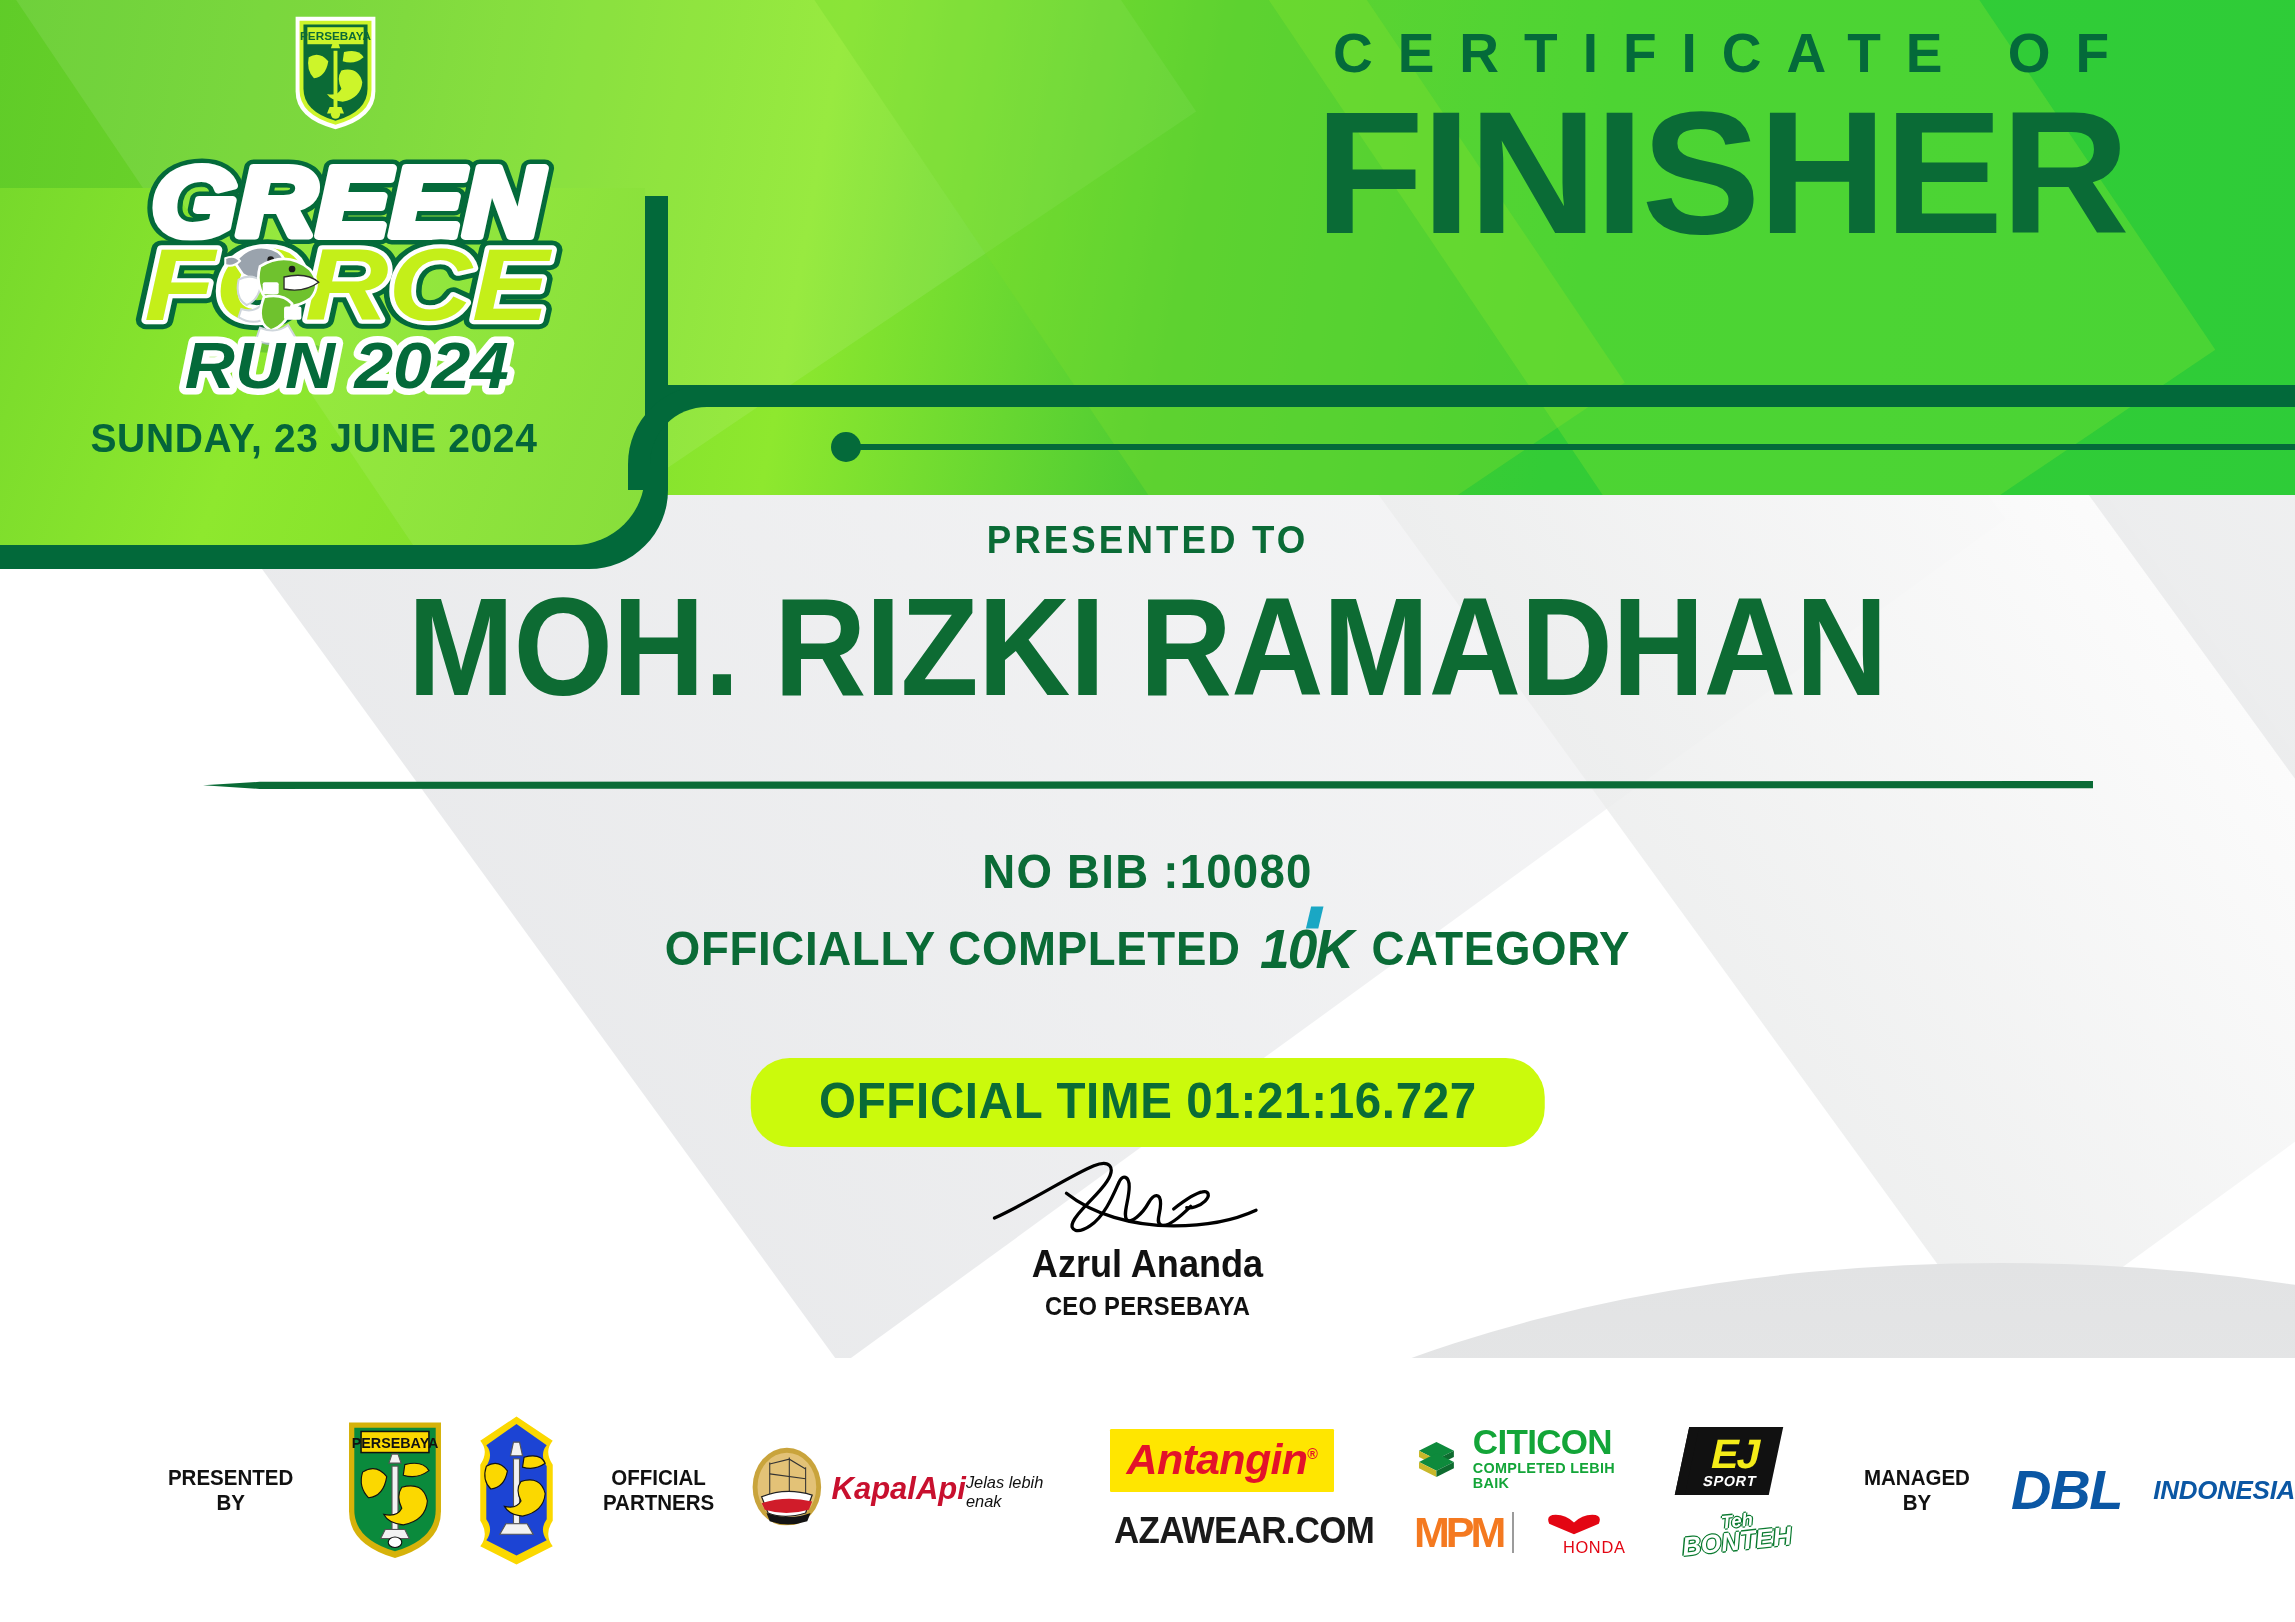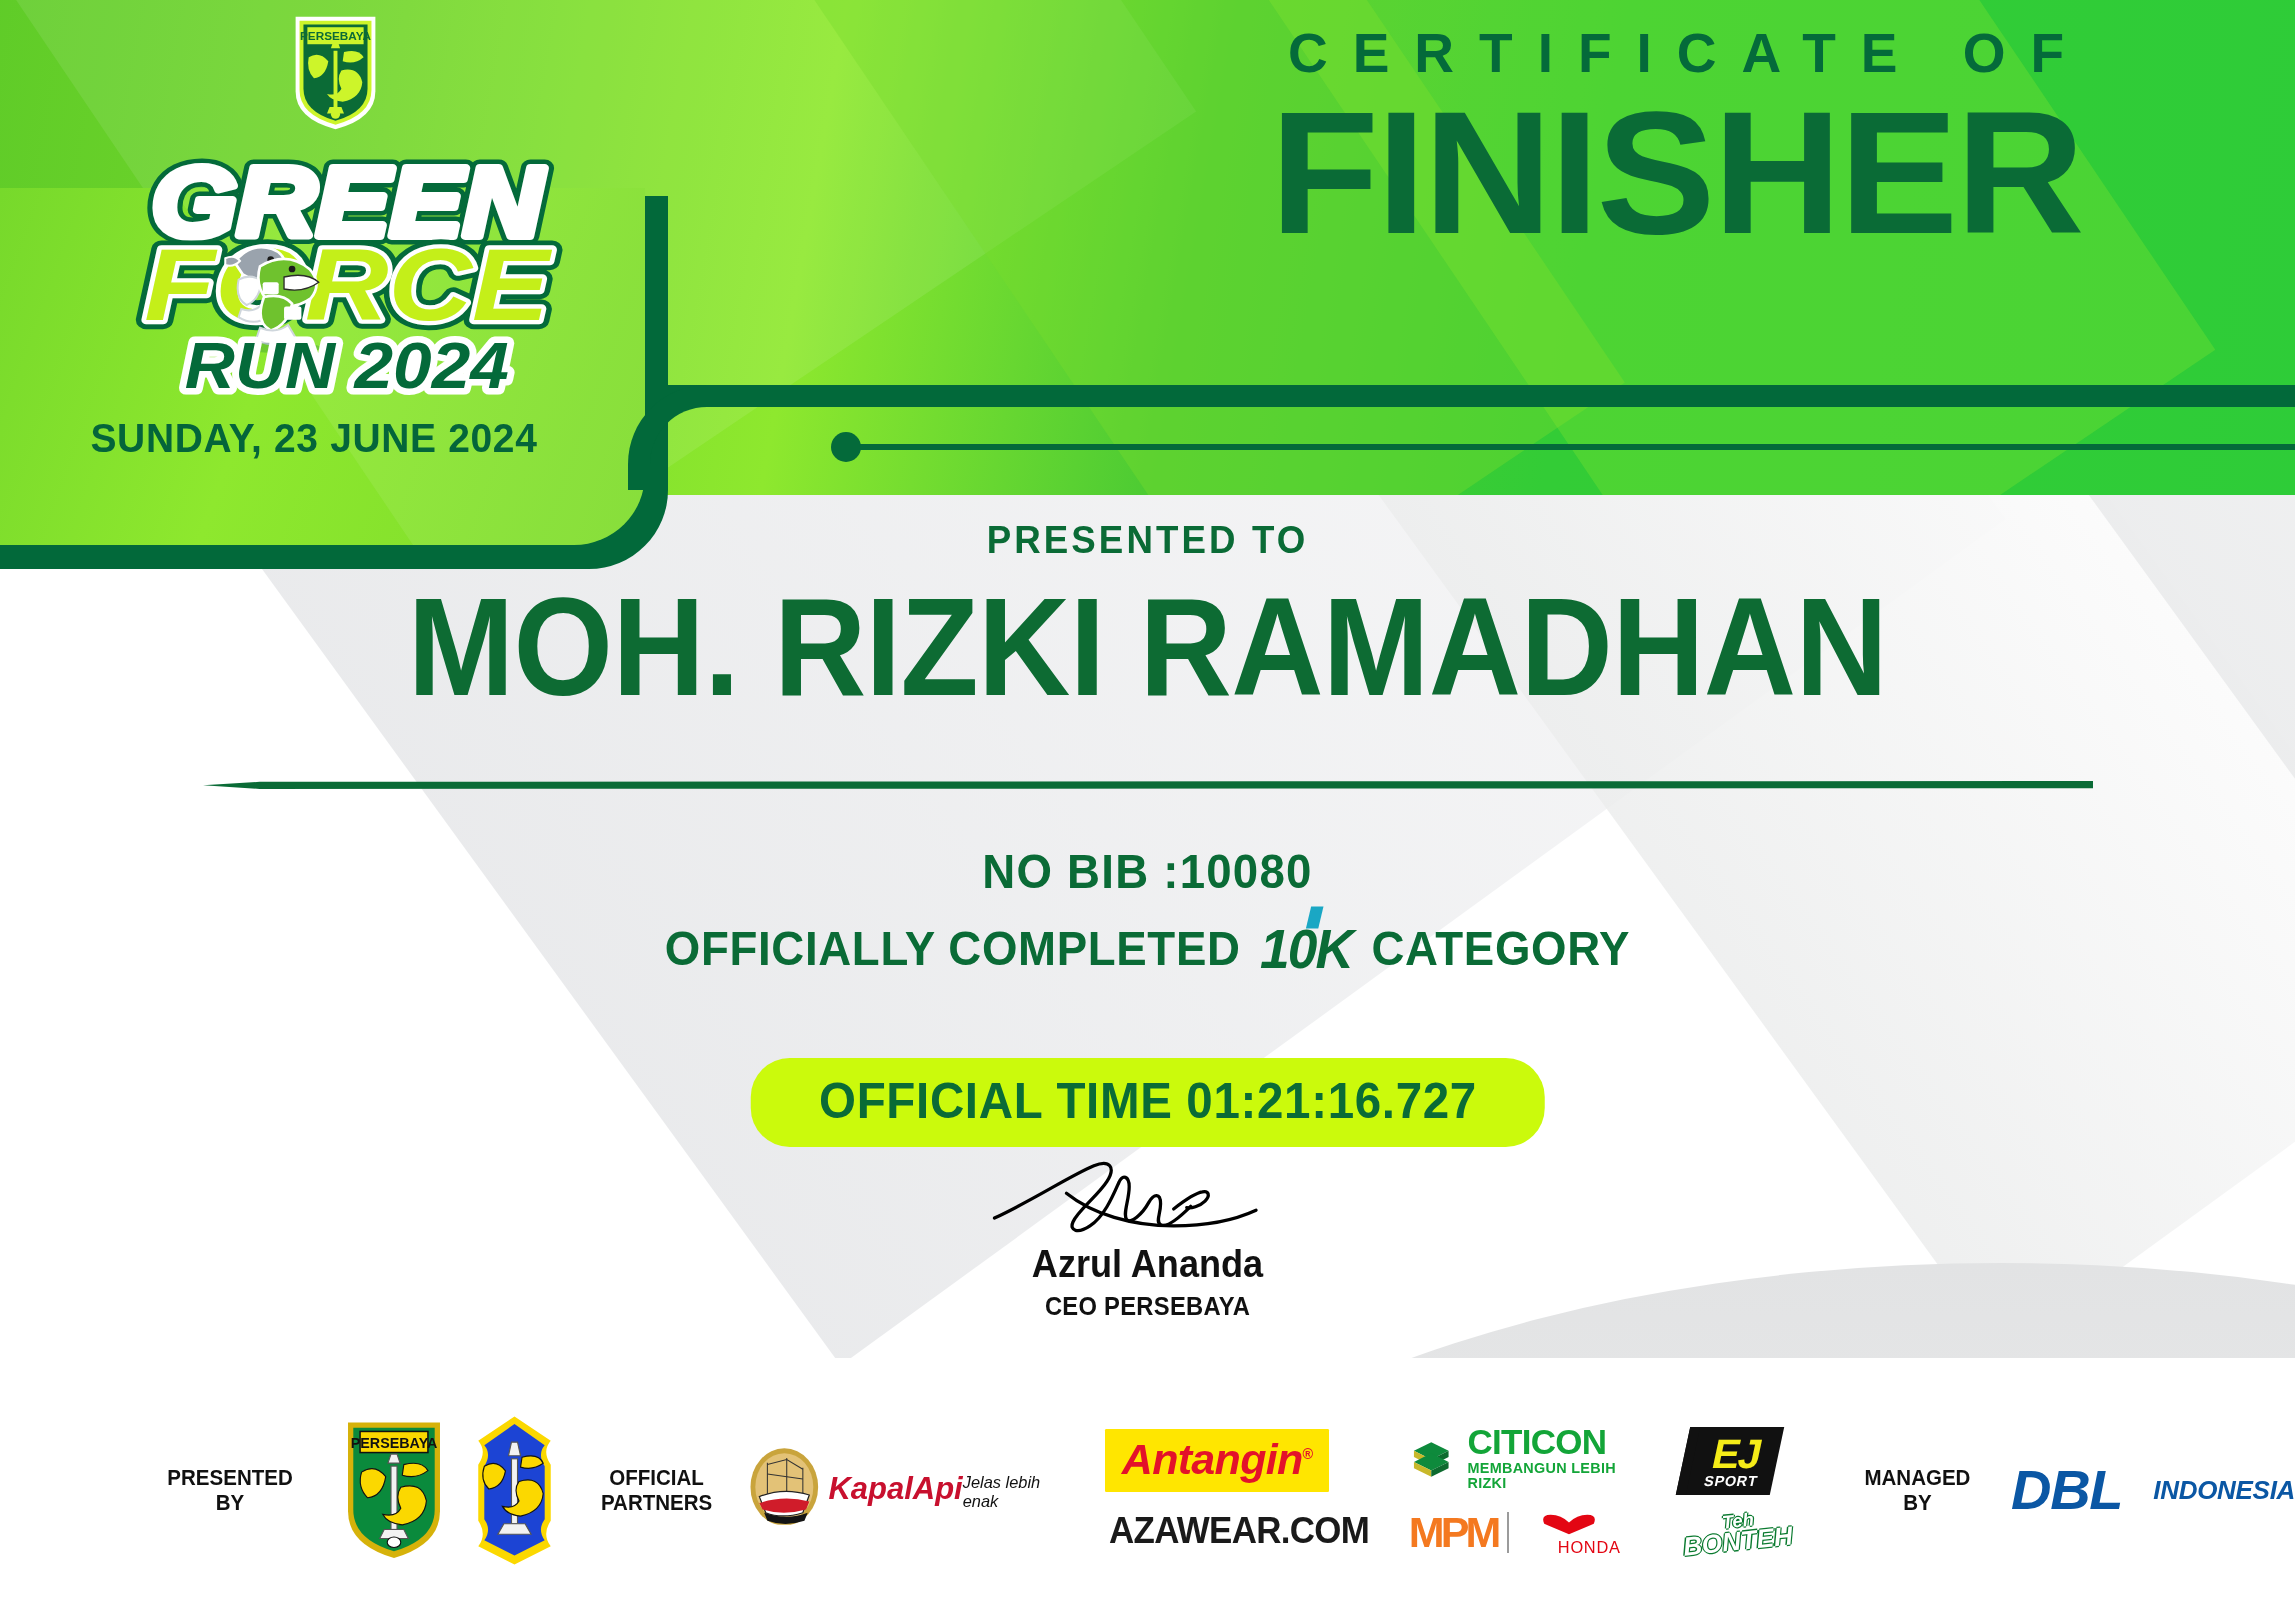--- a/index.html
+++ b/index.html
@@ -76,21 +76,21 @@
   .event-date{
     position:absolute;left:0;top:415px;width:628px;
     text-align:center;
     font-size:41px;font-weight:700;letter-spacing:0.7px;
     color:#04653a;font-family:"Liberation Sans",sans-serif;
     font-stretch:condensed;
     transform:scaleX(.95);
   }
 
   
-  .title-wrap{position:absolute;left:1146px;top:26px;width:1060px;text-align:center;}
+  .title-wrap{position:absolute;left:1191px;top:26px;width:1060px;text-align:center;}
   .title-sub{
     font-size:55px;font-weight:700;color:#046a3a;
     letter-spacing:25px;
     text-indent:25px;
     line-height:1;
   }
   .title-main{
     font-size:175px;font-weight:700;color:#0a6b36;
     line-height:.92;margin-top:10.5px;
     letter-spacing:-2.6px;
@@ -433,21 +433,21 @@
         <svg width="54" height="52" viewBox="0 0 82 80">
           <path d="M8 30 L36 16 L64 30 L36 44 Z" fill="#0E8A3C"></path>
           <path d="M8 30 L8 40 L36 54 L36 44 Z" fill="#C8B82A"></path>
           <path d="M64 30 L64 40 L36 54 L36 44 Z" fill="#0E6B2F"></path>
           <path d="M8 48 L36 34 L64 48 L36 62 Z" fill="#0E8A3C"></path>
           <path d="M8 48 L8 58 L36 72 L36 62 Z" fill="#C8B82A"></path>
           <path d="M64 48 L64 58 L36 72 L36 62 Z" fill="#0E6B2F"></path>
         </svg>
         <div class="citicon-txt">
           <span class="citicon-main">CITICON</span>
-          <span class="citicon-sub">MEMBANGUN LEBIH RIZKI</span>
+          <span class="citicon-sub">COMPLETED LEBIH BAIK</span>
         </div>
       </div>
       <div class="mpm-wrap">
         <span class="mpm">MPM</span>
         <span class="mpm-sep"></span>
         <span class="honda-wrap">
           <svg width="60" height="29" viewBox="0 0 92 44">
             <path d="M46 40 L8 24 Q2 10 18 10 Q34 10 46 22 Q58 10 74 10 Q90 10 84 24 Z" fill="#E30613"></path>
           </svg>
           <span class="honda-txt">HONDA</span>

